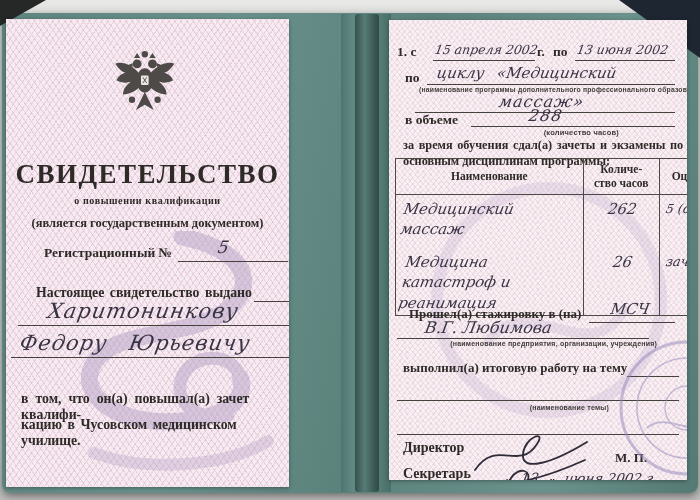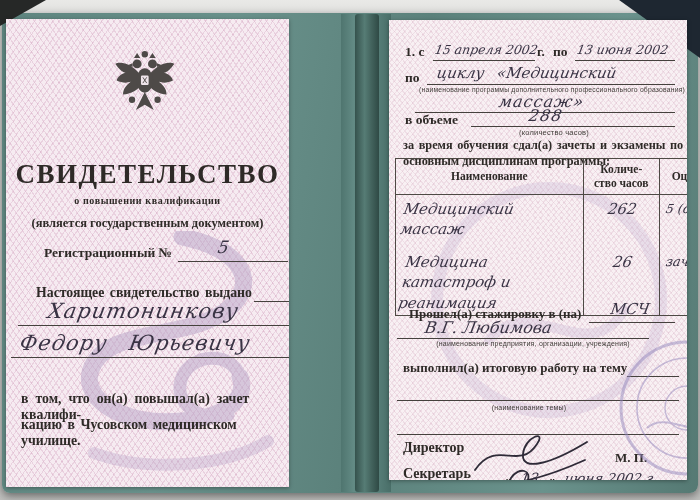--- a/index.html
+++ b/index.html
@@ -34,22 +34,22 @@
   #left-page{left:6px;top:19px;width:283px;height:468px;}
   #right-page{left:389px;top:20px;width:298px;height:460px;
         background-color:#f8f0f3;
         background-image:
           repeating-linear-gradient(50deg, rgba(205,155,180,.22) 0 1px, rgba(0,0,0,0) 1px 4px),
           repeating-linear-gradient(-50deg, rgba(205,155,180,.22) 0 1px, rgba(0,0,0,0) 1px 4px);}
 
   .printed{font-family:"Liberation Serif",serif;font-weight:700;color:#2e2a27;}
   .hw{font-family:"DejaVu Serif",serif;font-style:italic;color:#393344;
       display:inline-block;transform:skewX(-10deg);}
-  .cap{position:absolute;font-family:"Liberation Sans",sans-serif;font-weight:400;
-       color:#413d39;text-align:center;letter-spacing:.2px;}
+  .cap{position:absolute;font-family:"Liberation Sans",sans-serif;font-weight:700;
+       color:#413d39;text-align:right;letter-spacing:.2px;}
   .uline{position:absolute;border-bottom:1.3px solid #45413d;}
   .abs{position:absolute;}
 
   
   table.disc{position:absolute;left:6px;top:138px;width:329px;border-collapse:collapse;
              border:1.4px solid #4d4944;}
   table.disc th{border:1.4px solid #4d4944;font-family:"Liberation Serif",serif;
              font-weight:700;color:#2e2a27;font-size:11.5px;text-align:center;
              white-space:pre-line;padding:3px 2px;line-height:1.25;}
   table.disc td{border-left:1.4px solid #4d4944;border-right:1.4px solid #4d4944;
@@ -117,21 +117,21 @@
     <div class="abs printed" style="left:15px;right:12px;top:398px;font-size:13.8px;word-spacing:2px;">кацию в Чусовском медицинском училище.</div>
   </div>
 
   <div class="page" id="right-page">
 
     <svg class="abs" style="left:30px;top:150px;opacity:.30;" width="260" height="260" viewBox="0 0 260 260">
       <circle cx="130" cy="130" r="112" fill="none" stroke="#c6b4d4" stroke-width="12"></circle>
       <path d="M70 170 C110 120 170 200 205 140" fill="none" stroke="#c6b4d4" stroke-width="10" stroke-linecap="round"></path>
     </svg>
 
-    <div class="abs printed" style="left:16px;top:24px;font-size:13.5px;text-align:center;">1. с</div>
+    <div class="abs printed" style="left:8px;top:24px;font-size:13.5px;text-align:center;">1. с</div>
     <div class="uline" style="left:44px;top:20px;width:102px;height:20px;"></div>
     <span class="abs hw" style="left:46px;top:22px;font-size:12.5px;white-space:nowrap;">15 апреля 2002</span>
     <div class="abs printed" style="left:148px;top:24px;font-size:13px;">г.</div>
     <div class="abs printed" style="left:164px;top:24px;font-size:13.5px;">по</div>
     <div class="uline" style="left:186px;top:20px;width:100px;height:20px;"></div>
     <span class="abs hw" style="left:188px;top:22px;font-size:12.5px;white-space:nowrap;">13 июня 2002</span>
 
     <div class="abs printed" style="left:16px;top:50px;font-size:13.5px;">по</div>
     <div class="uline" style="left:38px;top:42px;width:248px;height:22px;"></div>
     <span class="abs hw" style="left:48px;top:44px;font-size:15px;word-spacing:8px;white-space:nowrap;">циклу «Медицинский</span>

